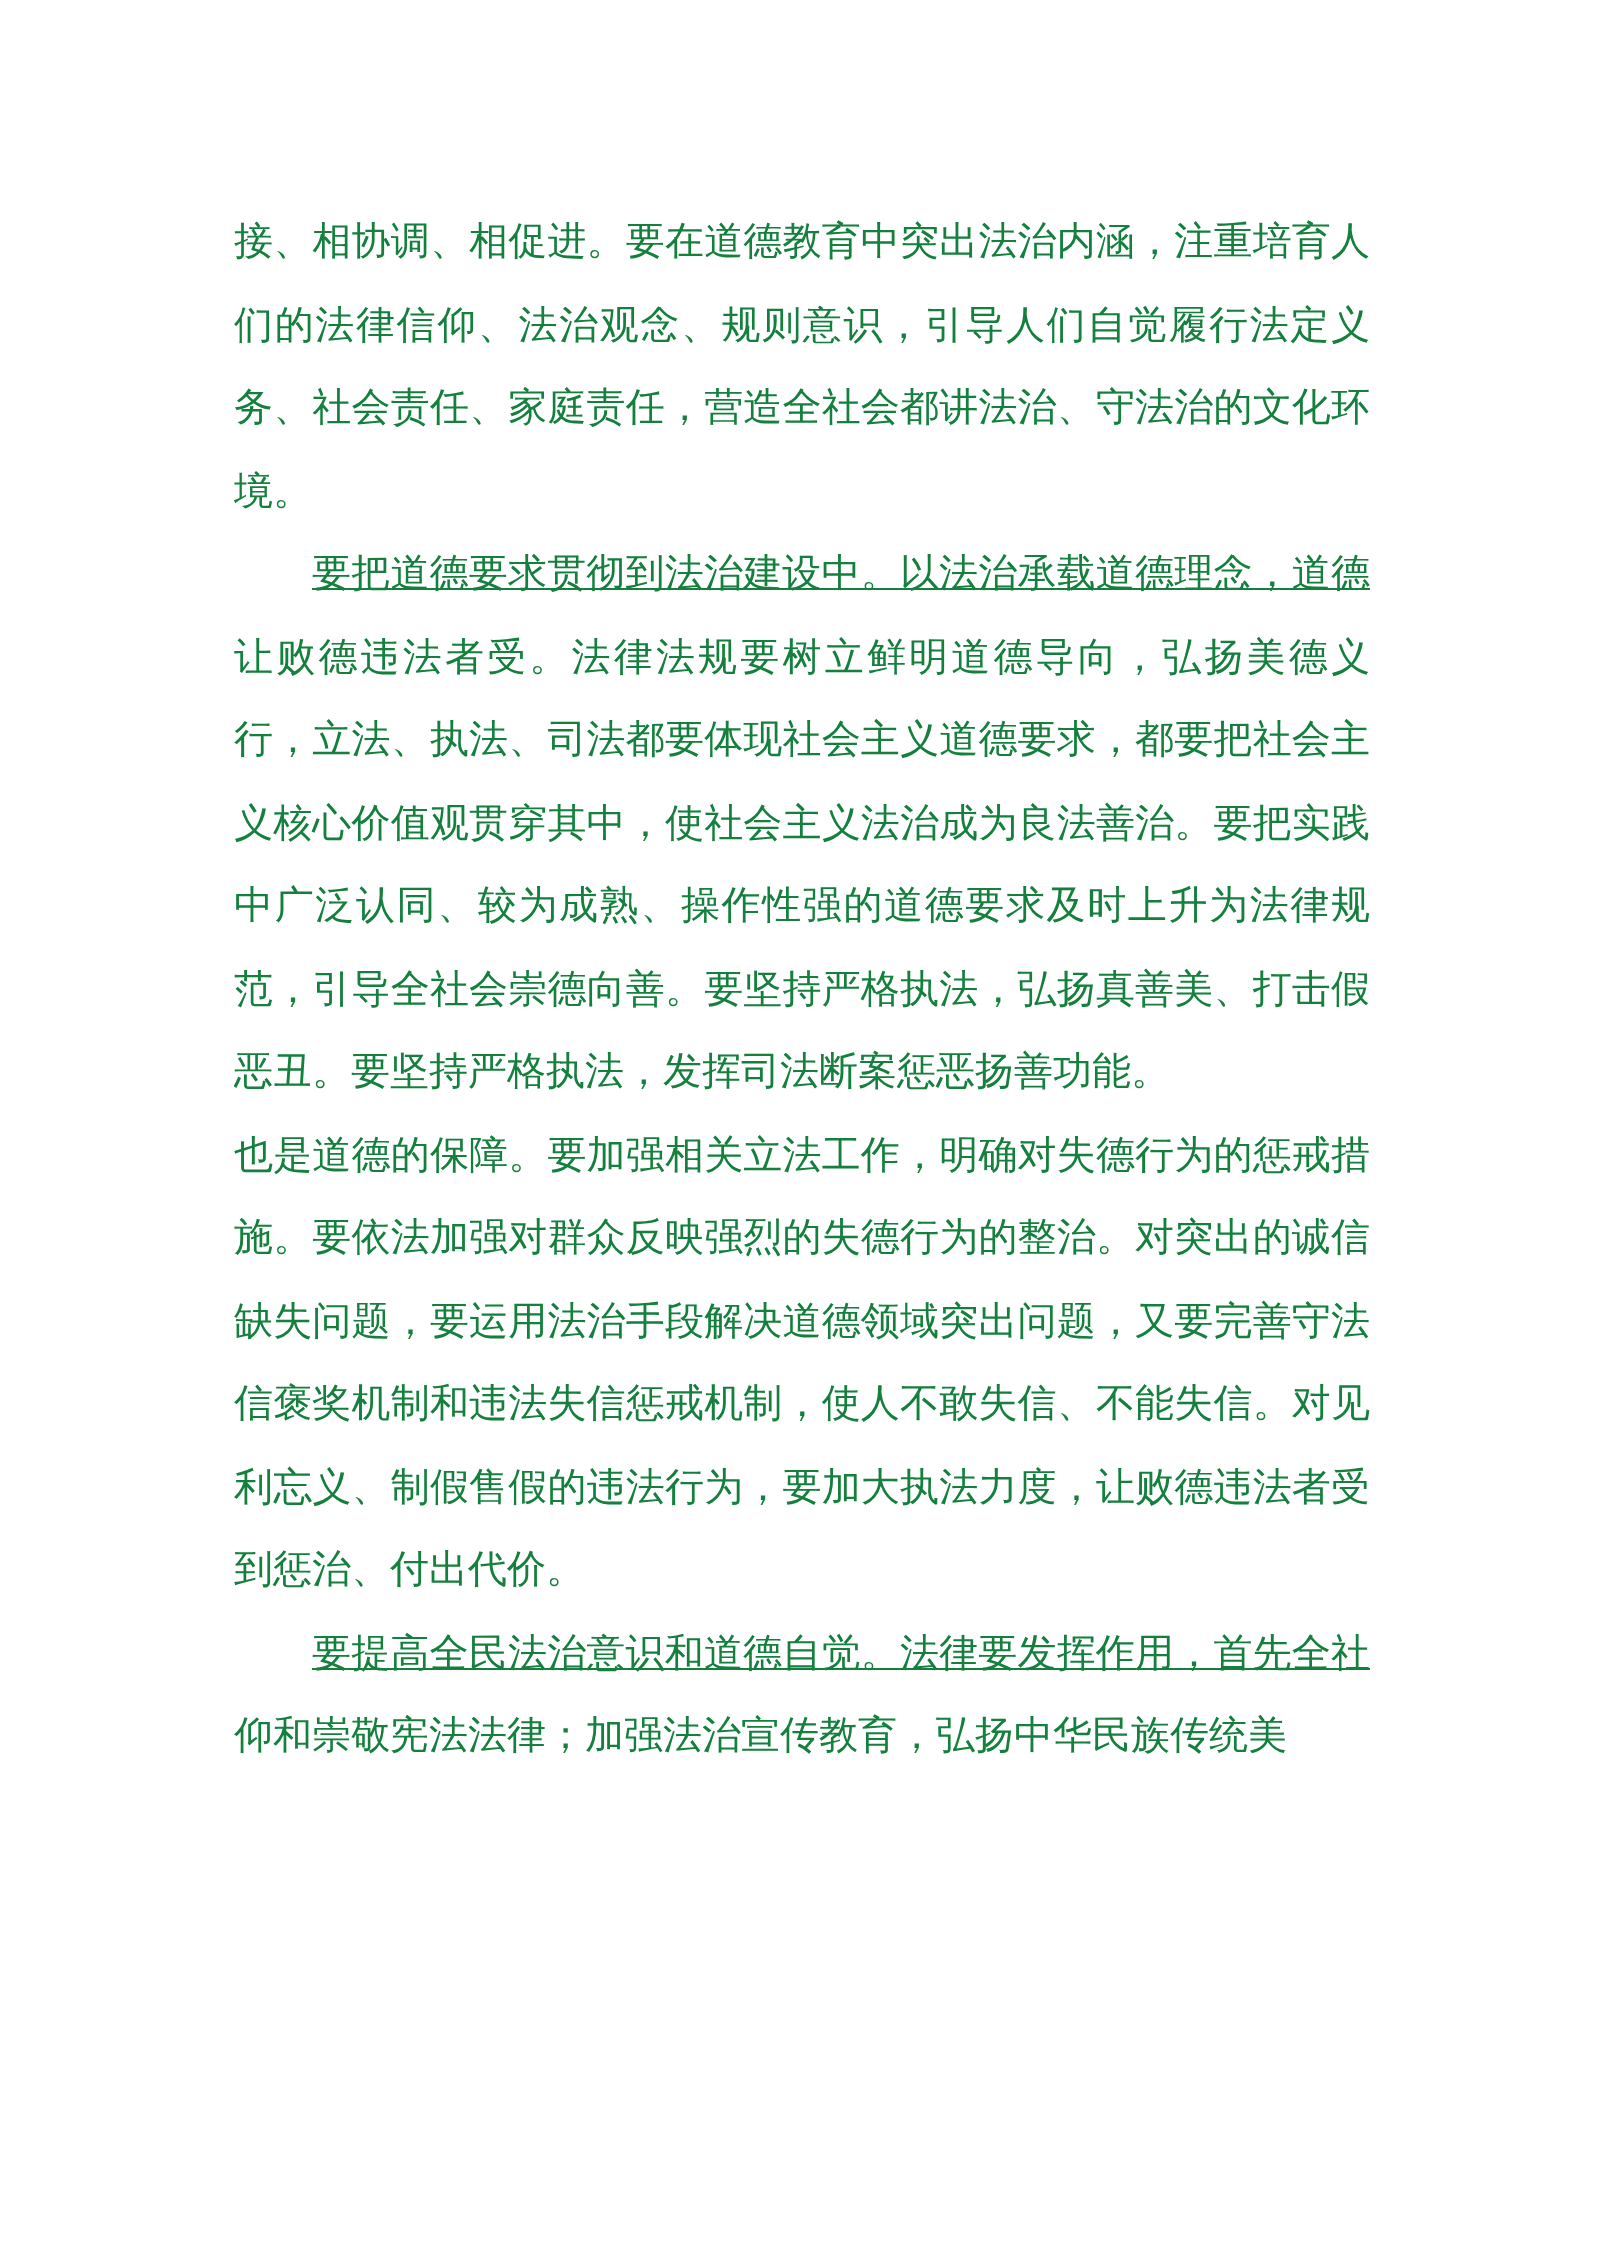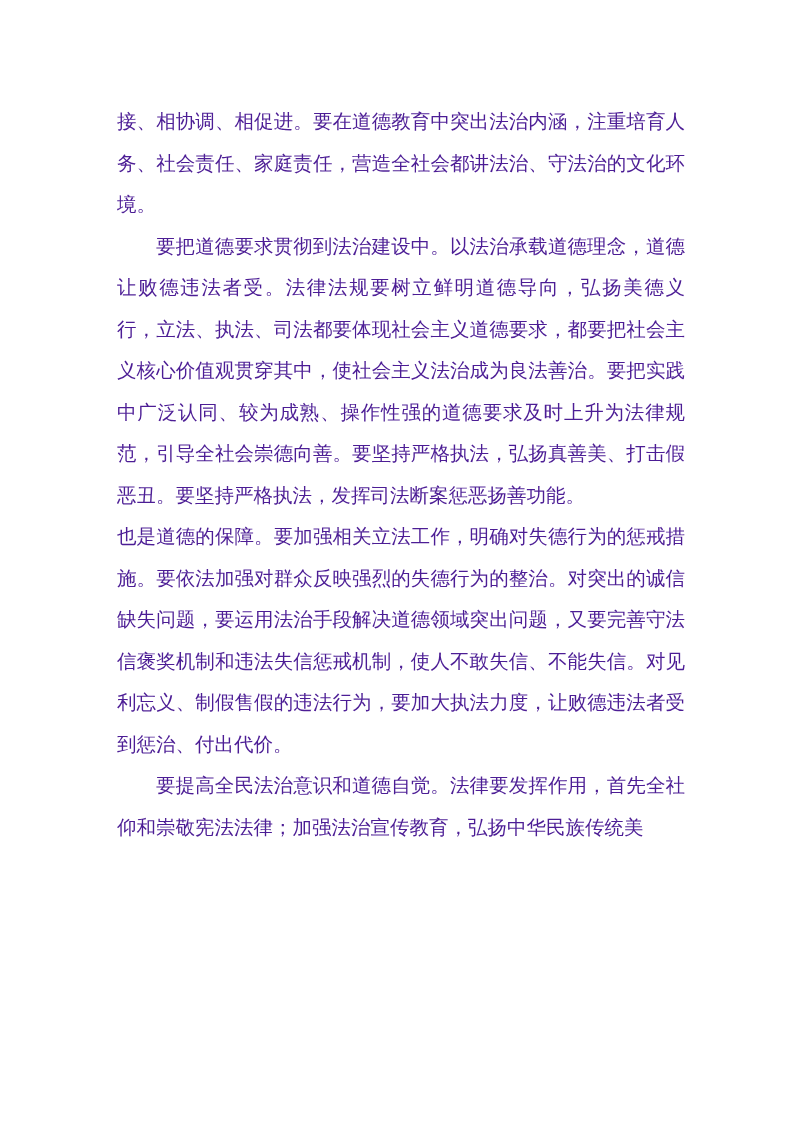--- a/index.html
+++ b/index.html
@@ -13,46 +13,48 @@
     height: 1130px;
     background: #ffffff;
     overflow: hidden;
     font-family: "Liberation Sans", "DejaVu Sans", sans-serif;
   }
   .text-block {
     position: absolute;
     left: 117px;
     top: 101px;
     width: 568px;
-    color: #4c1d95;
+    color: #15803d;
     font-size: 19.5px;
     font-weight: 400;
   }
   .line {
     height: 41.5px;
     line-height: 41.5px;
     text-align: justify;
     text-align-last: justify;
     overflow: hidden;
     white-space: normal;
   }
   .line.last {
     text-align: left;
     text-align-last: left;
   }
   .line.indent {
     text-indent: 2em;
+    text-decoration: underline;
   }
 </style>
 </head>
 <body>
 
 <div class="page">
   <div class="text-block">
       <div class="line">接、相协调、相促进。要在道德教育中突出法治内涵，注重培育人</div>
+      <div class="line">们的法律信仰、法治观念、规则意识，引导人们自觉履行法定义</div>
       <div class="line">务、社会责任、家庭责任，营造全社会都讲法治、守法治的文化环</div>
       <div class="line last">境。</div>
       <div class="line indent">要把道德要求贯彻到法治建设中。以法治承载道德理念，道德</div>
       <div class="line">让败德违法者受。法律法规要树立鲜明道德导向，弘扬美德义</div>
       <div class="line">行，立法、执法、司法都要体现社会主义道德要求，都要把社会主</div>
       <div class="line">义核心价值观贯穿其中，使社会主义法治成为良法善治。要把实践</div>
       <div class="line">中广泛认同、较为成熟、操作性强的道德要求及时上升为法律规</div>
       <div class="line">范，引导全社会崇德向善。要坚持严格执法，弘扬真善美、打击假</div>
       <div class="line last">恶丑。要坚持严格执法，发挥司法断案惩恶扬善功能。</div>
       <div class="line">也是道德的保障。要加强相关立法工作，明确对失德行为的惩戒措</div>

